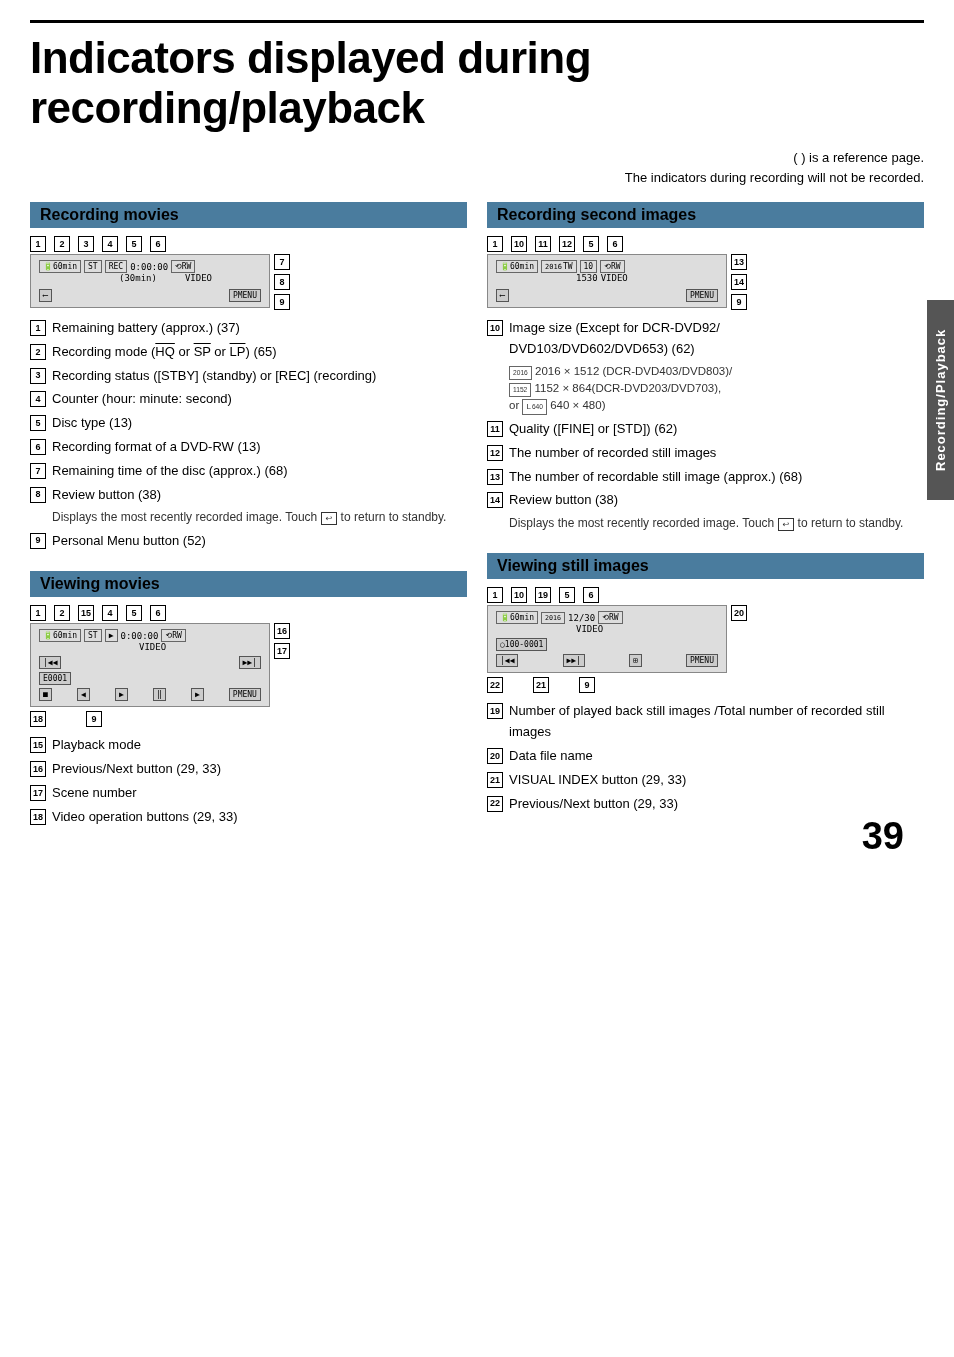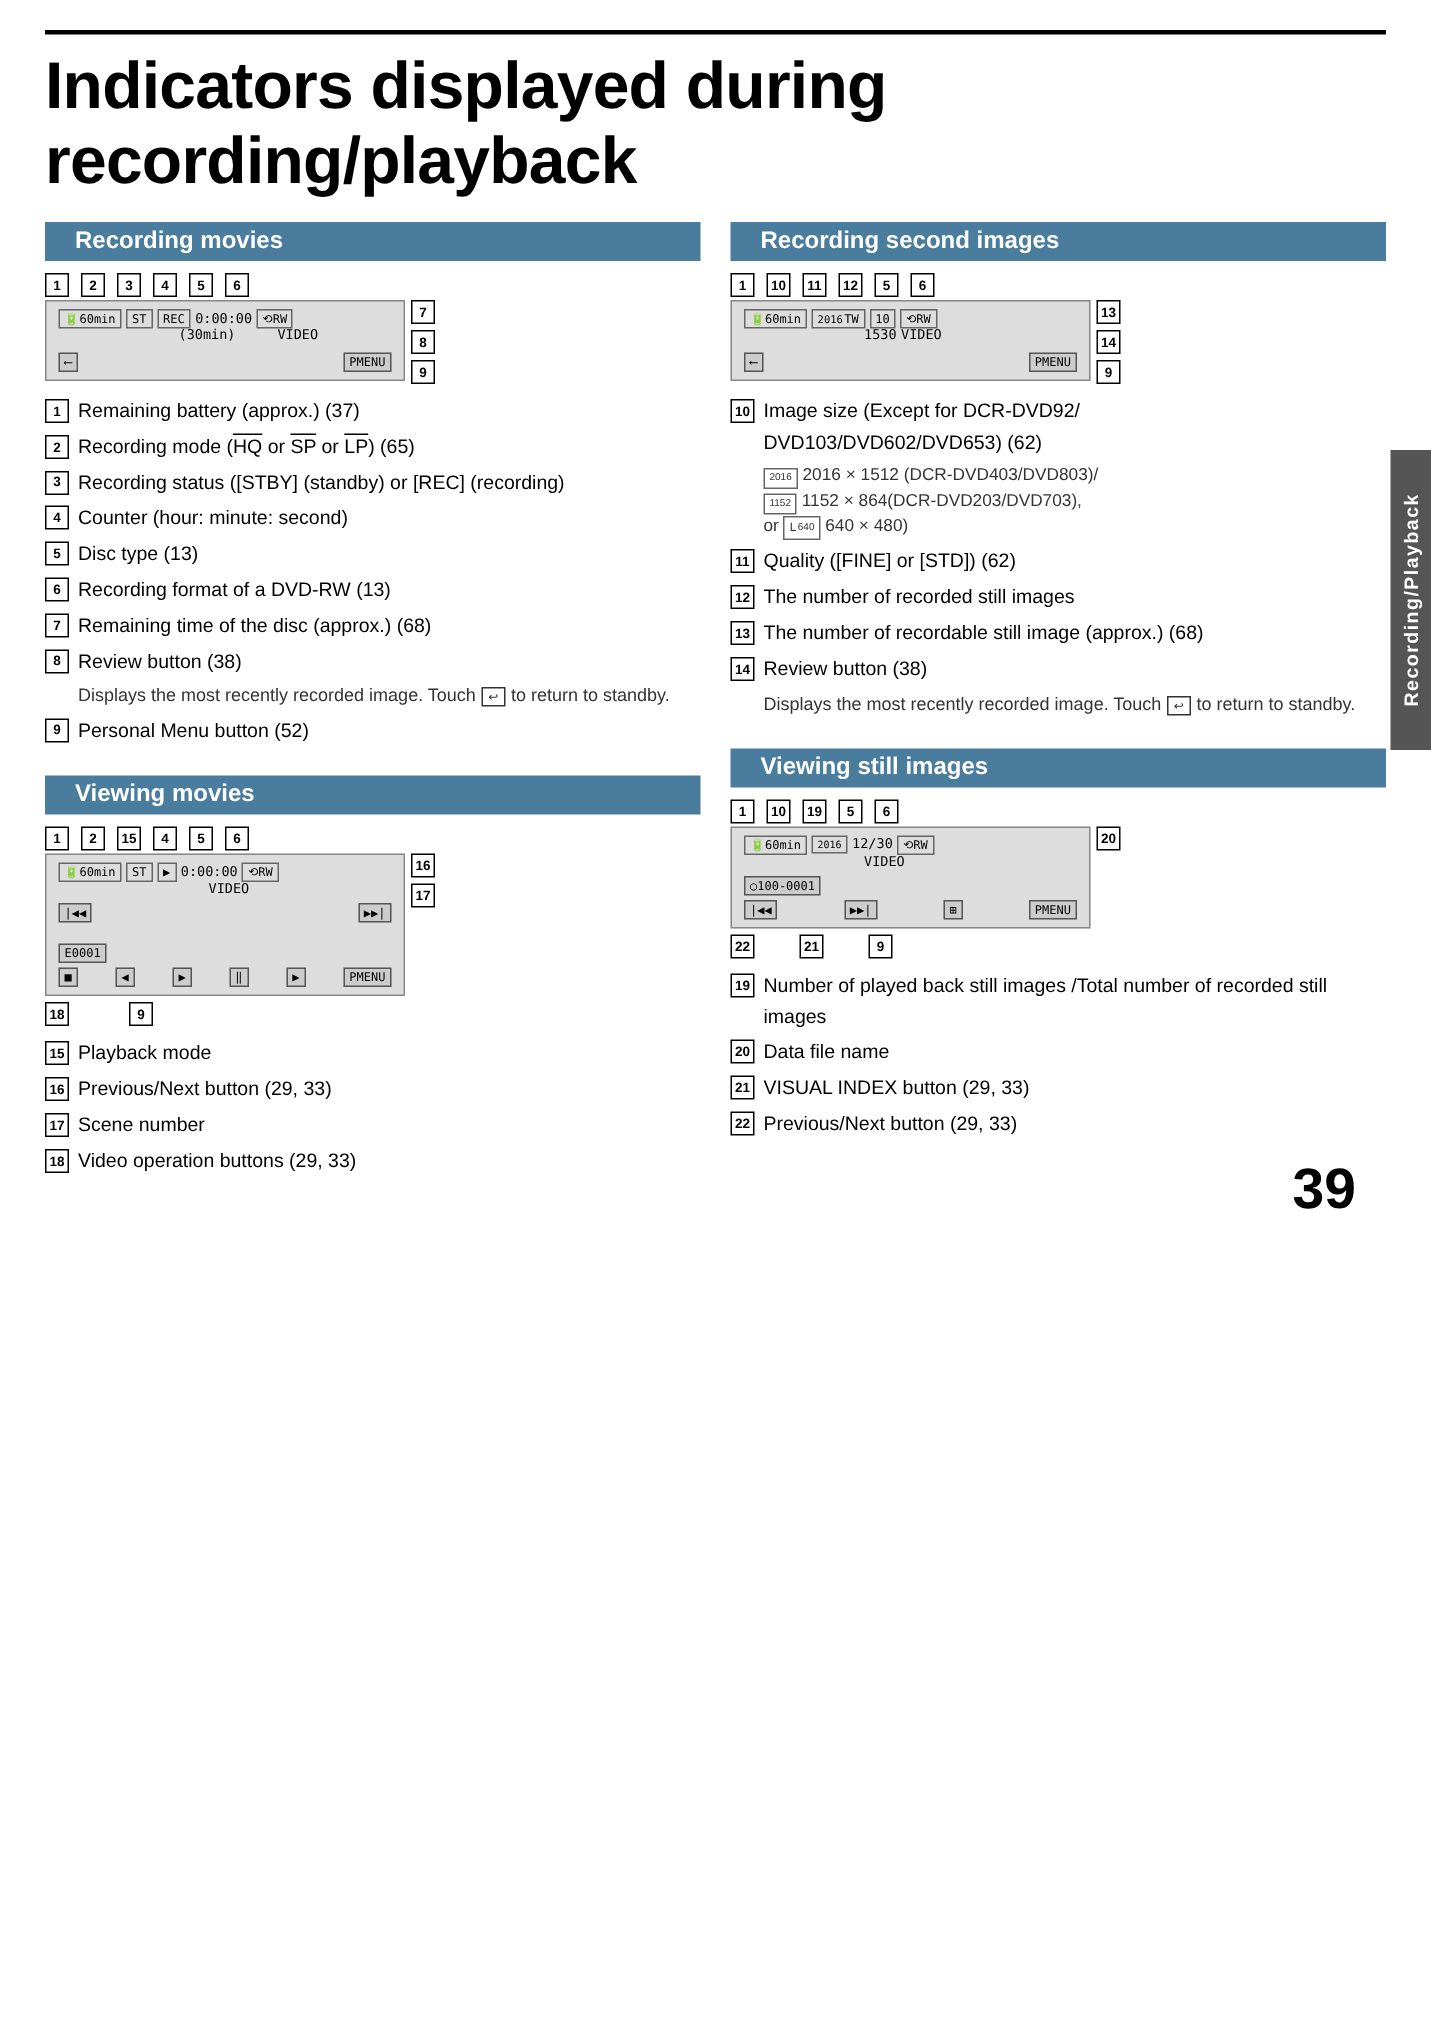--- a/index.html
+++ b/index.html
@@ -35,24 +35,24 @@
     }
 
     .two-col {
       display: grid;
       grid-template-columns: 1fr 1fr;
       gap: 20px;
     }
 
     .section-header {
       background: #4a7c9e;
-      color: #ffffff;
+      color: #000000;
       font-size: 16px;
       font-weight: bold;
-      padding: 4px 20px;
+      padding: 4px 10px;
       margin-bottom: 8px;
     }
 
     .num-badge {
       display: inline-flex;
       align-items: center;
       justify-content: center;
       width: 16px;
       height: 16px;
       border: 1px solid #000;
@@ -155,20 +155,24 @@
       margin-left: 4px;
     }
   </style>
 </head>
 <body>
 
 <div class="page-container">
 
   <h1 class="page-title">Indicators displayed during recording/playback</h1>
 
+  <div class="reference-note">
+    <div>( ) is a reference page.</div>
+    <div>The indicators during recording will not be recorded.</div>
+  </div>
 
   <div class="two-col">
 
     <div>
 
       <div class="section-wrap">
         <div class="section-header">Recording movies</div>
 
         <div class="diag-container">
           <div class="diag-top-nums">
@@ -271,21 +275,21 @@
                 <span class="icon-box">⟲RW</span>
               </div>
               <div class="diag-screen-row" style="padding-left:100px;">
                 <span>VIDEO</span>
               </div>
               <div class="btn-row" style="margin-top:4px;">
                 <span class="small-btn">|◀◀</span>
                 <span style="flex:1"></span>
                 <span class="small-btn">▶▶|</span>
               </div>
-              <div class="btn-row" style="margin-top:14px;">
+              <div class="btn-row" style="margin-top:3px;">
                 <span class="small-btn">E0001</span>
               </div>
               <div class="btn-row" style="margin-top:3px; justify-content:space-between;">
                 <span class="small-btn">■</span>
                 <span class="small-btn">◀</span>
                 <span class="small-btn">▶</span>
                 <span class="small-btn">‖</span>
                 <span class="small-btn">▶</span>
                 <span class="small-btn">PMENU</span>
               </div>

